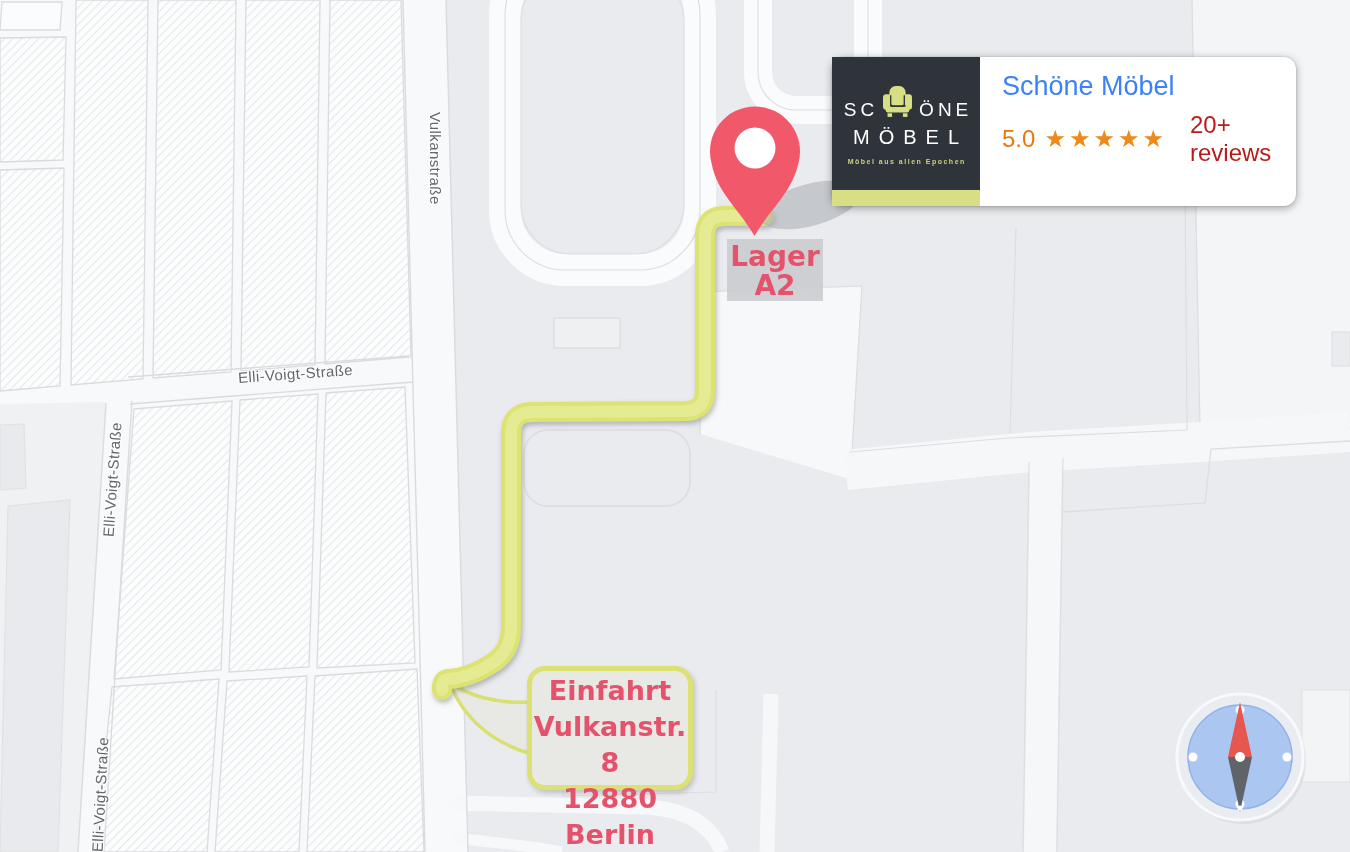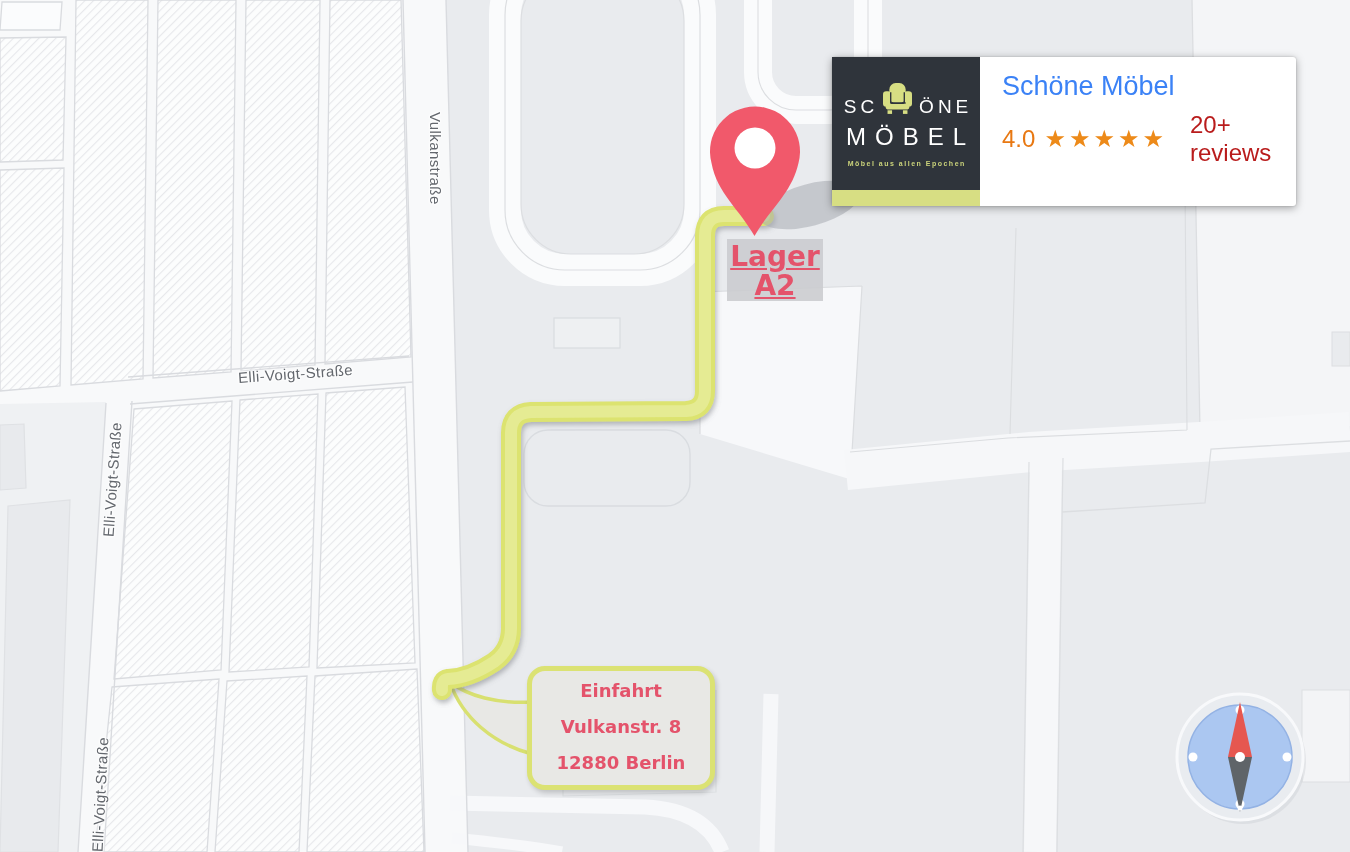--- a/index.html
+++ b/index.html
@@ -12,41 +12,41 @@
     white-space:nowrap;
     text-shadow:-1px -1px 2px #fff,1px -1px 2px #fff,-1px 1px 2px #fff,1px 1px 2px #fff;}
   #lbl-vulkan{left:444px;top:112px;transform:rotate(90deg);transform-origin:0 0;}
   #lbl-elli-h{left:238px;top:369px;width:172px;transform:rotate(-4deg);transform-origin:0 50%;}
   #lbl-elli-v1{left:37px;top:471px;width:150px;text-align:center;transform:rotate(-86deg);}
   #lbl-elli-v2{left:25px;top:786px;width:150px;text-align:center;transform:rotate(-87deg);}
 
   
   #lager-label{position:absolute;left:727px;top:239px;width:96px;height:62px;
     background:rgba(203,204,207,.9);text-align:center;padding-top:3px;box-sizing:border-box;
-    font-family:"DejaVu Sans",sans-serif;font-weight:bold;font-size:28px;line-height:29px;color:#e4536b;text-decoration:underline;}
-
-  
-  #einfahrt-bubble{position:absolute;left:527px;top:666px;width:188px;height:124px;
+    font-family:"DejaVu Sans",sans-serif;font-weight:bold;font-size:28px;line-height:29px;color:#e4536b;}
+
+  
+  #einfahrt-bubble{position:absolute;left:527px;top:666px;width:166px;height:124px;
     box-sizing:border-box;background:#e8e8e5;border:5px solid #dbe273;border-radius:18px;
     box-shadow:2px 3px 5px rgba(0,0,0,.18);
-    font-family:"DejaVu Sans",sans-serif;font-weight:bold;font-size:18px;line-height:36px;
+    font-family:"DejaVu Sans",sans-serif;font-weight:bold;font-size:27px;line-height:36px;
     color:#e4536b;text-align:center;padding-top:2px;}
 
   
   #business-card{position:absolute;left:832px;top:57px;width:464px;height:149px;
-    background:#fff;border-radius:3px;box-shadow:0 2px 8px rgba(0,0,0,.35),0 0 2px rgba(0,0,0,.2);
+    background:#fff;border-radius:12px;box-shadow:0 2px 8px rgba(0,0,0,.35),0 0 2px rgba(0,0,0,.2);
     display:flex;}
   .logo-block{width:148px;flex:0 0 148px;display:flex;flex-direction:column;}
   .logo-main{height:133px;background:#2f343b;display:flex;flex-direction:column;
     align-items:center;justify-content:center;}
   .logo-bar{height:16px;background:#d7de83;}
   .logo-line1{display:flex;align-items:flex-end;color:#fff;font-size:19px;letter-spacing:4px;
     text-indent:4px;}
   .logo-line1 .chair{margin:0 3px 0 1px;transform:translateY(2px);}
-  .logo-line2{color:#fff;font-size:24px;letter-spacing:9px;text-indent:9px;margin-top:5px;}
+  .logo-line2{color:#fff;font-size:20px;letter-spacing:9px;text-indent:9px;margin-top:5px;}
   .logo-tagline{color:#cbd37b;font-size:7px;font-weight:bold;letter-spacing:1.5px;
     text-indent:1.5px;margin-top:9px;}
   .card-right{padding:14px 0 0 22px;}
   .card-title{font-size:27px;color:#3b82f6;}
   .rating-row{margin-top:9px;display:flex;align-items:center;font-size:24px;}
   .rating-score{color:#e87812;}
   .rating-stars{color:#ed8a19;font-family:"DejaVu Sans",sans-serif;font-size:24px;
     letter-spacing:3px;margin:0 9px 0 9px;}
   .rating-reviews{color:#b91c1c;margin-left:14px;}
 </style>
@@ -201,20 +201,20 @@
         <span>ÖNE</span>
       </div>
       <div class="logo-line2">MÖBEL</div>
       <div class="logo-tagline">Möbel aus allen Epochen</div>
     </div>
     <div class="logo-bar"></div>
   </div>
   <div class="card-right">
     <div class="card-title">Schöne Möbel</div>
     <div class="rating-row">
-      <span class="rating-score">4.0</span>
+      <span class="rating-score">5.0</span>
       <span class="rating-stars">★★★★★</span>
       <span class="rating-reviews">20+ reviews</span>
     </div>
   </div>
 </div>
 
 </div>
 
 </body></html>

